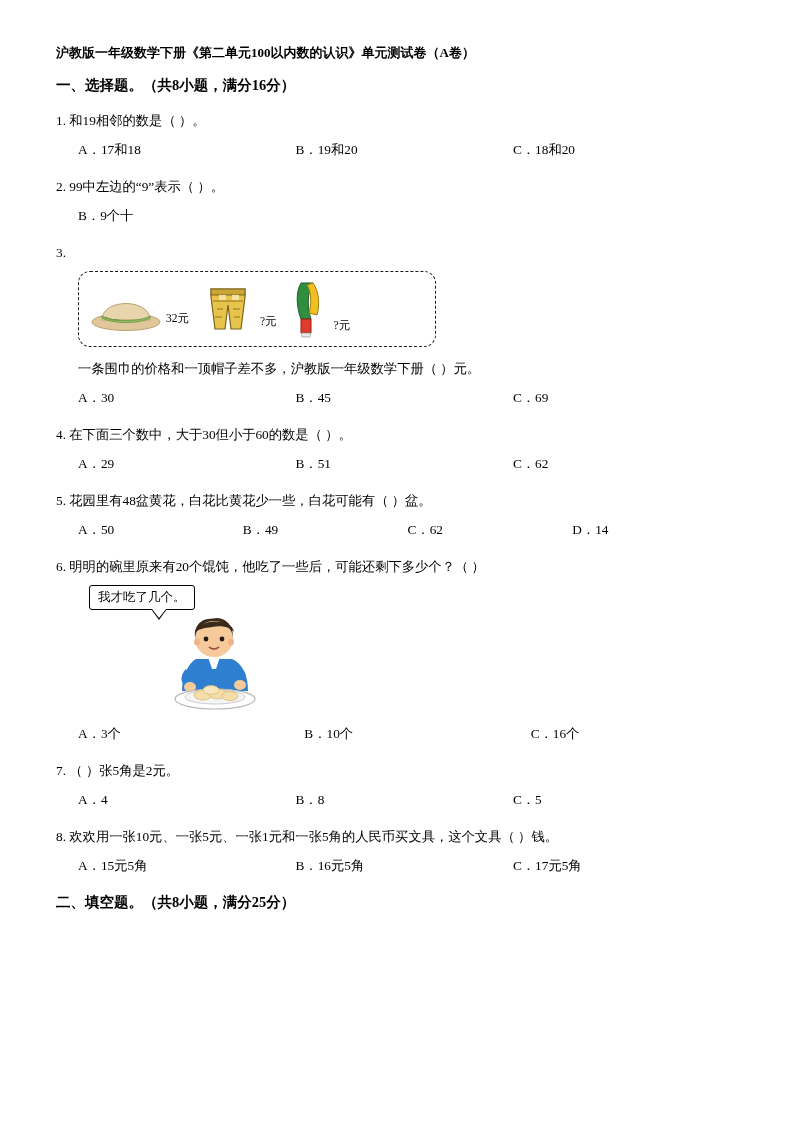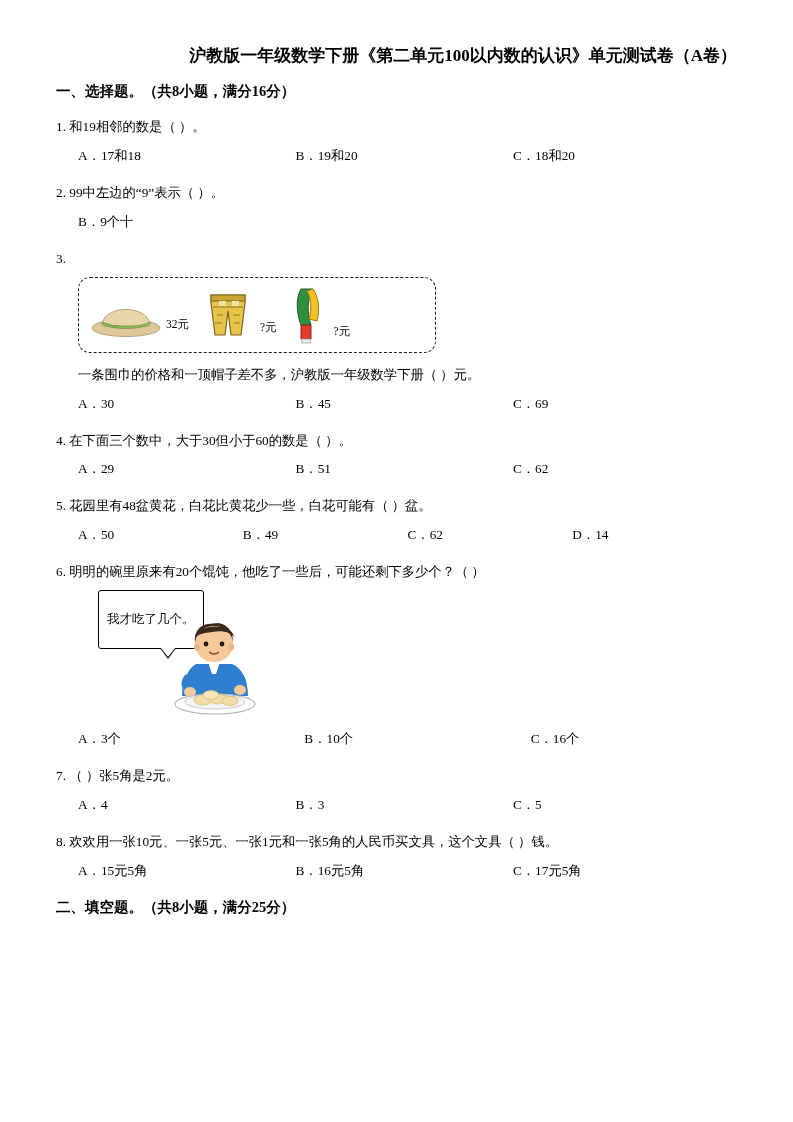--- a/index.html
+++ b/index.html
@@ -16,22 +16,22 @@
     overflow: hidden;
   }
   .page {
     width: 793px;
     height: 1122px;
     box-sizing: border-box;
     padding: 44px 56px 0 56px;
     position: relative;
   }
   .doc-title {
-    text-align: right;
-    font-size: 17px;
+    text-align: left;
+    font-size: 13px;
     font-weight: bold;
     letter-spacing: 0px;
     margin: 0 0 14px 0;
     line-height: 1.4;
   }
   .section-head {
     font-size: 14.5px;
     font-weight: bold;
     margin: 10px 0 16px 0;
   }
@@ -85,25 +85,25 @@
 
   
   .bubble-wrap {
     margin: 8px 0 0 22px;
     position: relative;
     width: 330px;
     height: 130px;
   }
   .bubble {
     position: absolute;
-    left: 20px;
+    left: 11px;
     top: 0;
     border: 1.3px solid #000;
     border-radius: 3px;
-    padding: 20px 8px;
+    padding: 3px 8px;
     font-size: 12.5px;
     background: #fff;
     white-space: nowrap;
   }
   .bubble:after {
     content: "";
     position: absolute;
     left: 62px;
     bottom: -9px;
     width: 0; height: 0;
@@ -272,21 +272,21 @@
     </div>
   </div>
 
   <div class="q-block">
     <div class="q">
       <span>7.</span>
       <span>（        ）张5角是2元。</span>
     </div>
     <div class="opts three">
       <div class="opt">A．4</div>
-      <div class="opt">B．3</div>
+      <div class="opt">B．8</div>
       <div class="opt">C．5</div>
     </div>
   </div>
 
   <div class="q-block">
 
     <div class="q">
       <span>8.</span>
       <span>欢欢用一张10元、一张5元、一张1元和一张5角的人民币买文具，这个文具（        ）钱。</span>
     </div>

